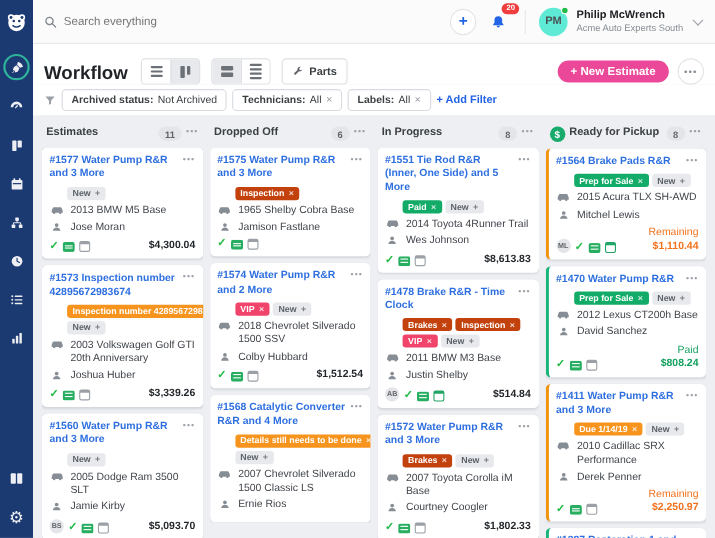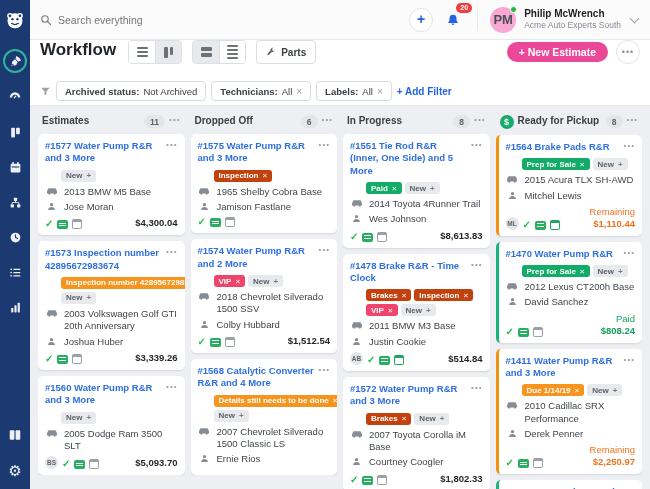--- a/index.html
+++ b/index.html
@@ -21,29 +21,29 @@
   .main { flex:1; display:flex; flex-direction:column; min-width:0; }
 
   
   .topbar { height:40px; background:#fbfbfc; border-bottom:1px solid #e6e8ea; display:flex; align-items:center; padding:0 10px; gap:8px; flex-shrink:0; }
   .search { display:flex; align-items:center; gap:6px; flex:1; }
   .search input { border:none; background:transparent; outline:none; font-size:10.5px; color:#5f6368; width:200px; font-family:inherit; }
   .round-btn { width:24px; height:24px; border-radius:50%; background:#fff; border:1px solid #e2e4e8; display:flex; align-items:center; justify-content:center; cursor:pointer; position:relative; }
   .plus-glyph { color:#2264e5; font-size:14px; font-weight:bold; line-height:1; margin-top:-1px; }
   .badge { position:absolute; top:-5px; right:-7px; background:#f03e3e; color:#fff; font-size:7px; font-weight:bold; border-radius:7px; padding:1.5px 4px; line-height:1; }
   .tb-divider { width:1px; height:22px; background:#e6e8ea; margin:0 4px; }
-  .avatar { width:26px; height:26px; border-radius:50%; background:#f9a8d4; color:#4a4f55; font-size:13px; font-weight:bold; display:flex; align-items:center; justify-content:center; position:relative; flex-shrink:0; }
+  .avatar { width:26px; height:26px; border-radius:50%; background:#5eead4; color:#4a4f55; font-size:10px; font-weight:bold; display:flex; align-items:center; justify-content:center; position:relative; flex-shrink:0; }
   .status-dot { position:absolute; top:-1px; right:-1px; width:7px; height:7px; background:#21ba45; border:1.5px solid #fbfbfc; border-radius:50%; }
   .user-meta { line-height:1.2; }
   .user-name { font-size:10px; font-weight:bold; color:#202124; }
   .user-org { font-size:8.5px; color:#878d94; }
   .chev { width:7px; height:7px; border-right:1.5px solid #9aa0a6; border-bottom:1.5px solid #9aa0a6; transform:rotate(45deg); margin:0 2px 3px 2px; cursor:pointer; }
 
   
-  .toolbar { height:37px; background:#fff; display:flex; align-items:flex-start; padding:0 10px; gap:10px; flex-shrink:0; }
+  .toolbar { height:37px; background:#fff; display:flex; align-items:flex-end; padding:0 10px; gap:10px; flex-shrink:0; }
   .page-title { font-size:17px; font-weight:bold; color:#1f2327; margin-right:2px; }
   .seg { display:flex; border:1px solid #dcdfe3; border-radius:4px; overflow:hidden; background:#fff; }
   .seg button { width:26px; height:22px; border:none; background:#fff; display:flex; align-items:center; justify-content:center; cursor:pointer; }
   .seg button + button { border-left:1px solid #dcdfe3; }
   .seg button.on { background:#e7e9ec; }
   .mini-rows { display:flex; flex-direction:column; gap:2px; }
   .mini-rows i { display:block; width:11px; height:2px; background:#6b7177; border-radius:1px; }
   .mini-kanban { display:flex; gap:2px; }
   .mini-kanban i { display:block; width:3.5px; height:11px; background:#6b7177; border-radius:1px; }
   .mini-kanban i:last-child { height:8px; }
@@ -378,20 +378,29 @@
                 <span class="tag tag-new">New<span class="sfx">+</span></span>
               </div>
     <div class="meta-row">
       <span class="meta-ic">
         <svg width="12" height="8" viewBox="0 0 24 14">
                     <path fill="#878d94" d="M2 8l2-5c.3-.8 1-1.3 1.9-1.3h12.2c.9 0 1.6.5 1.9 1.3l2 5v4h-2.2a2.3 2.3 0 01-4.6 0H8.8a2.3 2.3 0 01-4.6 0H2V8z"></path>
                   </svg>
       </span>
       <span class="meta-text">2005 Dodge Ram 3500 SLT</span>
     </div>
+    <div class="meta-row">
+      <span class="meta-ic">
+        <svg width="9" height="9" viewBox="0 0 24 24">
+                    <circle cx="12" cy="7" r="4.5" fill="#878d94"></circle>
+                    <path fill="#878d94" d="M3 21c0-5 4-8 9-8s9 3 9 8H3z"></path>
+                  </svg>
+      </span>
+      <span class="meta-text">Jamie Kirby</span>
+    </div>
     <div class="card-footer">
       <span class="mini-avatar">BS</span>
       <span class="ic-check">✓</span>
       <span class="ic-board"></span>
       <span class="ic-cal"></span>
       <span class="price">
                   <div class="price-line pl-dark pl-bold">$5,093.70</div>
                 </span>
     </div>
   </article>
@@ -573,21 +582,21 @@
       </span>
       <span class="meta-text">2011 BMW M3 Base</span>
     </div>
     <div class="meta-row">
       <span class="meta-ic">
         <svg width="9" height="9" viewBox="0 0 24 24">
                     <circle cx="12" cy="7" r="4.5" fill="#878d94"></circle>
                     <path fill="#878d94" d="M3 21c0-5 4-8 9-8s9 3 9 8H3z"></path>
                   </svg>
       </span>
-      <span class="meta-text">Justin Cookie</span>
+      <span class="meta-text">Justin Shelby</span>
     </div>
     <div class="card-footer">
       <span class="mini-avatar">AB</span>
       <span class="ic-check">✓</span>
       <span class="ic-board"></span>
       <span class="ic-cal cal-green"></span>
       <span class="price">
                   <div class="price-line pl-dark pl-bold">$514.84</div>
                 </span>
     </div>

